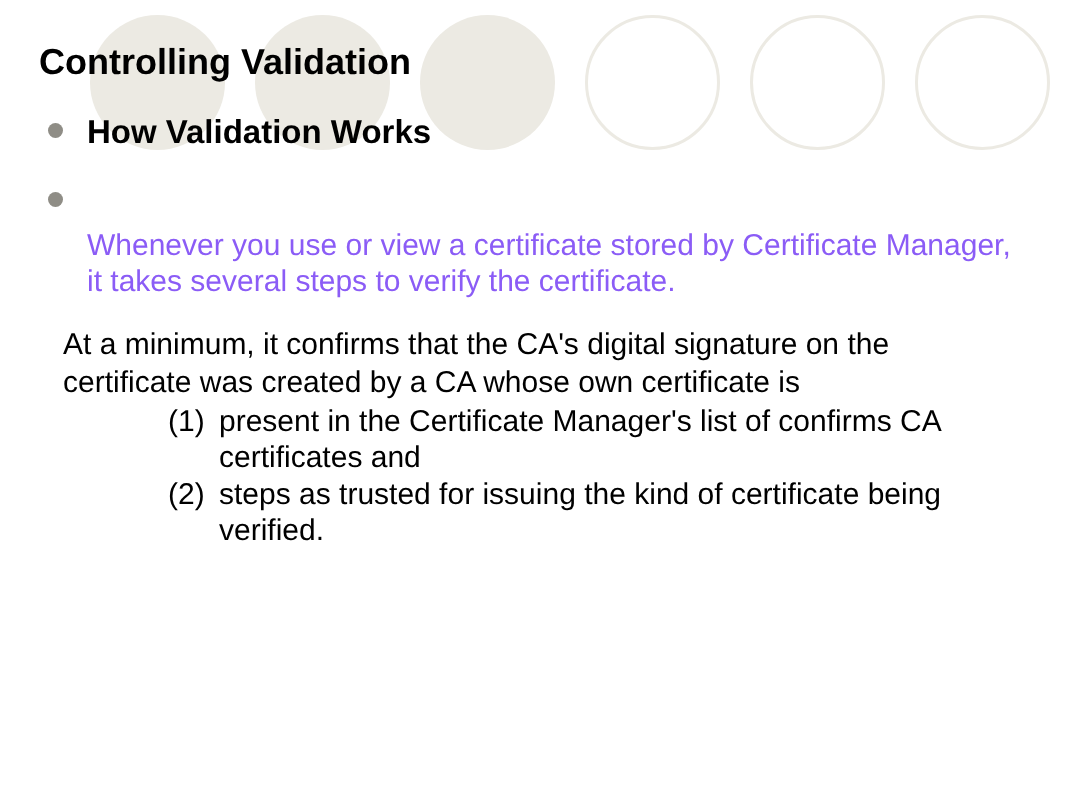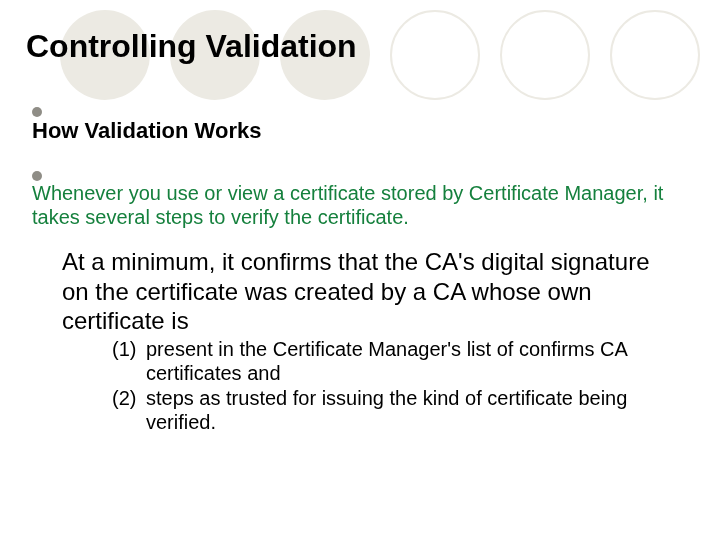--- a/index.html
+++ b/index.html
@@ -29,56 +29,56 @@
   .c3 { left: 280px; }
   .c4 { left: 390px; }
   .c5 { left: 500px; }
   .c6 { left: 610px; }
   .content {
     position: relative;
     z-index: 1;
     padding: 28px 40px 20px 32px;
   }
   .title {
-    font-size: 32px;
+    font-size: 24px;
     font-weight: bold;
     color: #000;
-    margin-bottom: 34px;
+    margin-bottom: 18px;
     margin-left: -6px;
   }
   .bullet-row {
     display: flex;
     align-items: flex-start;
     margin-bottom: 18px;
-    flex-direction: column;
   }
   .bullet {
     width: 10px;
     height: 10px;
     min-width: 10px;
     border-radius: 50%;
     background: #8f8d86;
     margin-top: 8px;
     margin-right: 16px;
   }
   .subheading {
     font-size: 22px;
     font-weight: bold;
     color: #000;
     line-height: 1.25;
   }
   .bodytext {
     font-size: 20px;
-    color: #15803d;
+    color: #8b5cf6;
     line-height: 1.22;
+    margin-top: 32px;
   }
   .para2 {
-    margin-left: 30px;
+    margin-left: 10px;
     margin-top: 16px;
-    font-size: 24px;
+    font-size: 20px;
     color: #000;
     line-height: 1.22;
   }
   .sublist {
     margin-left: 80px;
     margin-top: 2px;
     font-size: 20px;
     color: #000;
     line-height: 1.22;
   }

